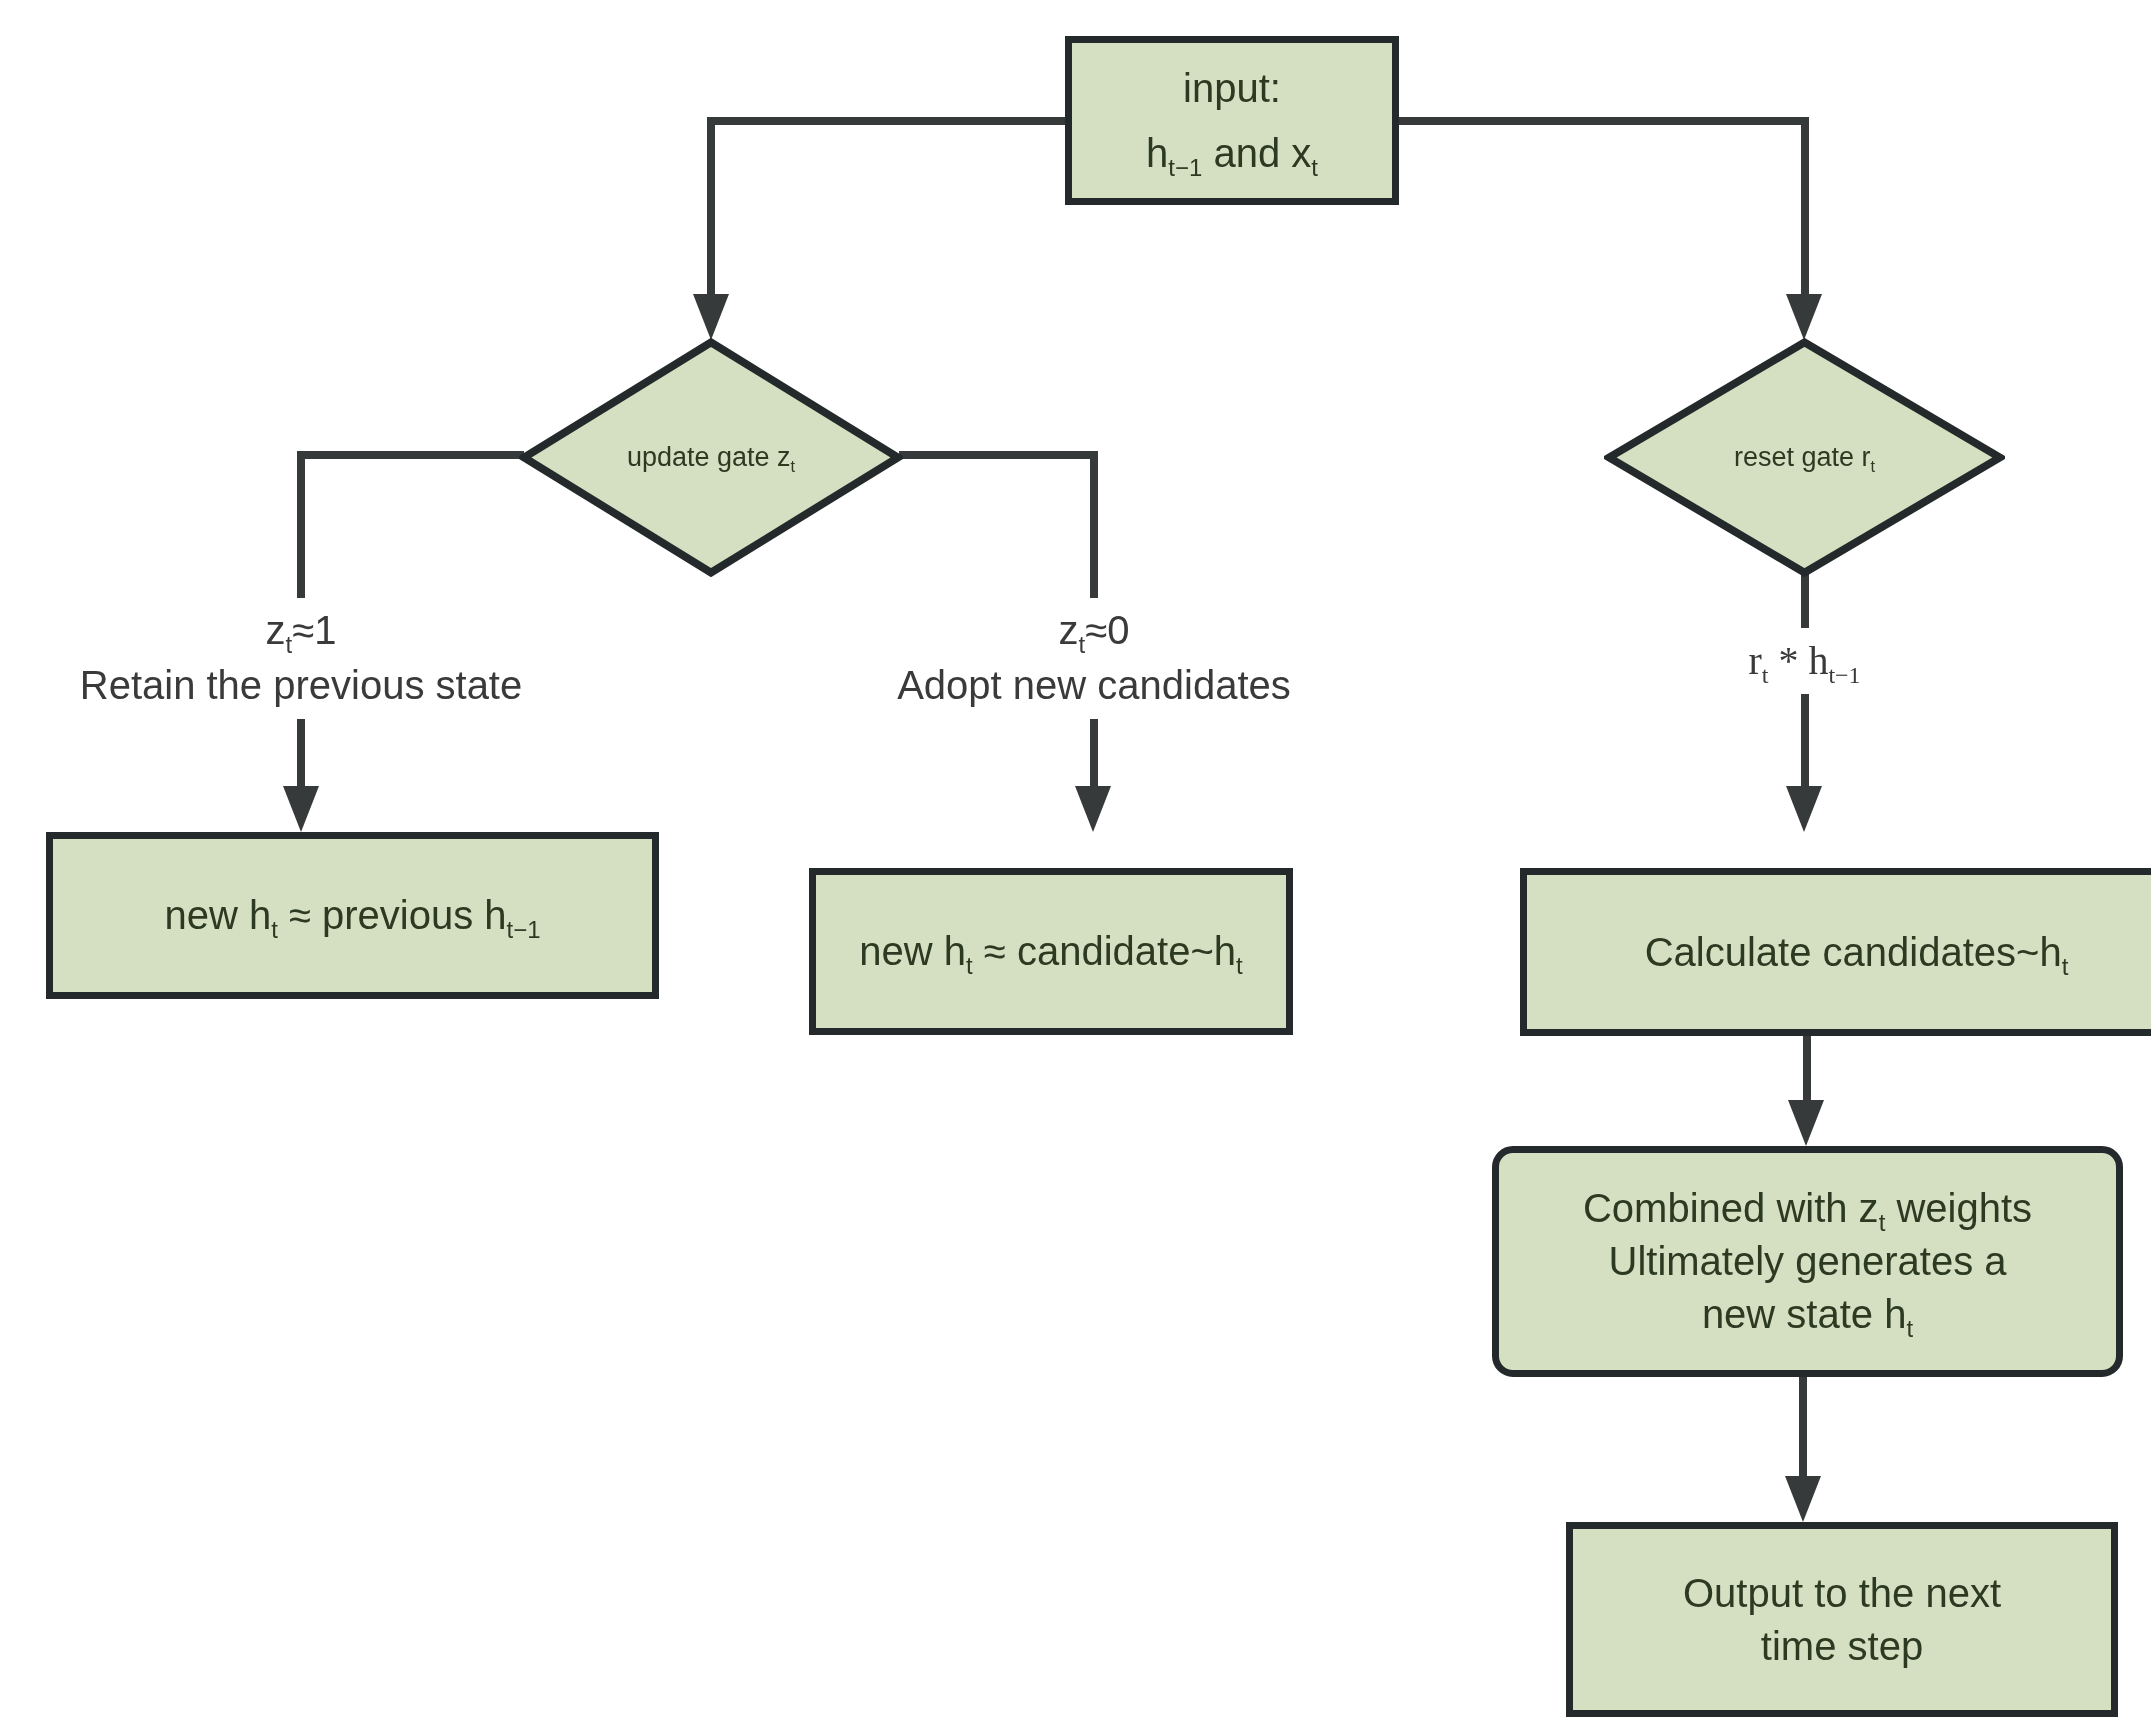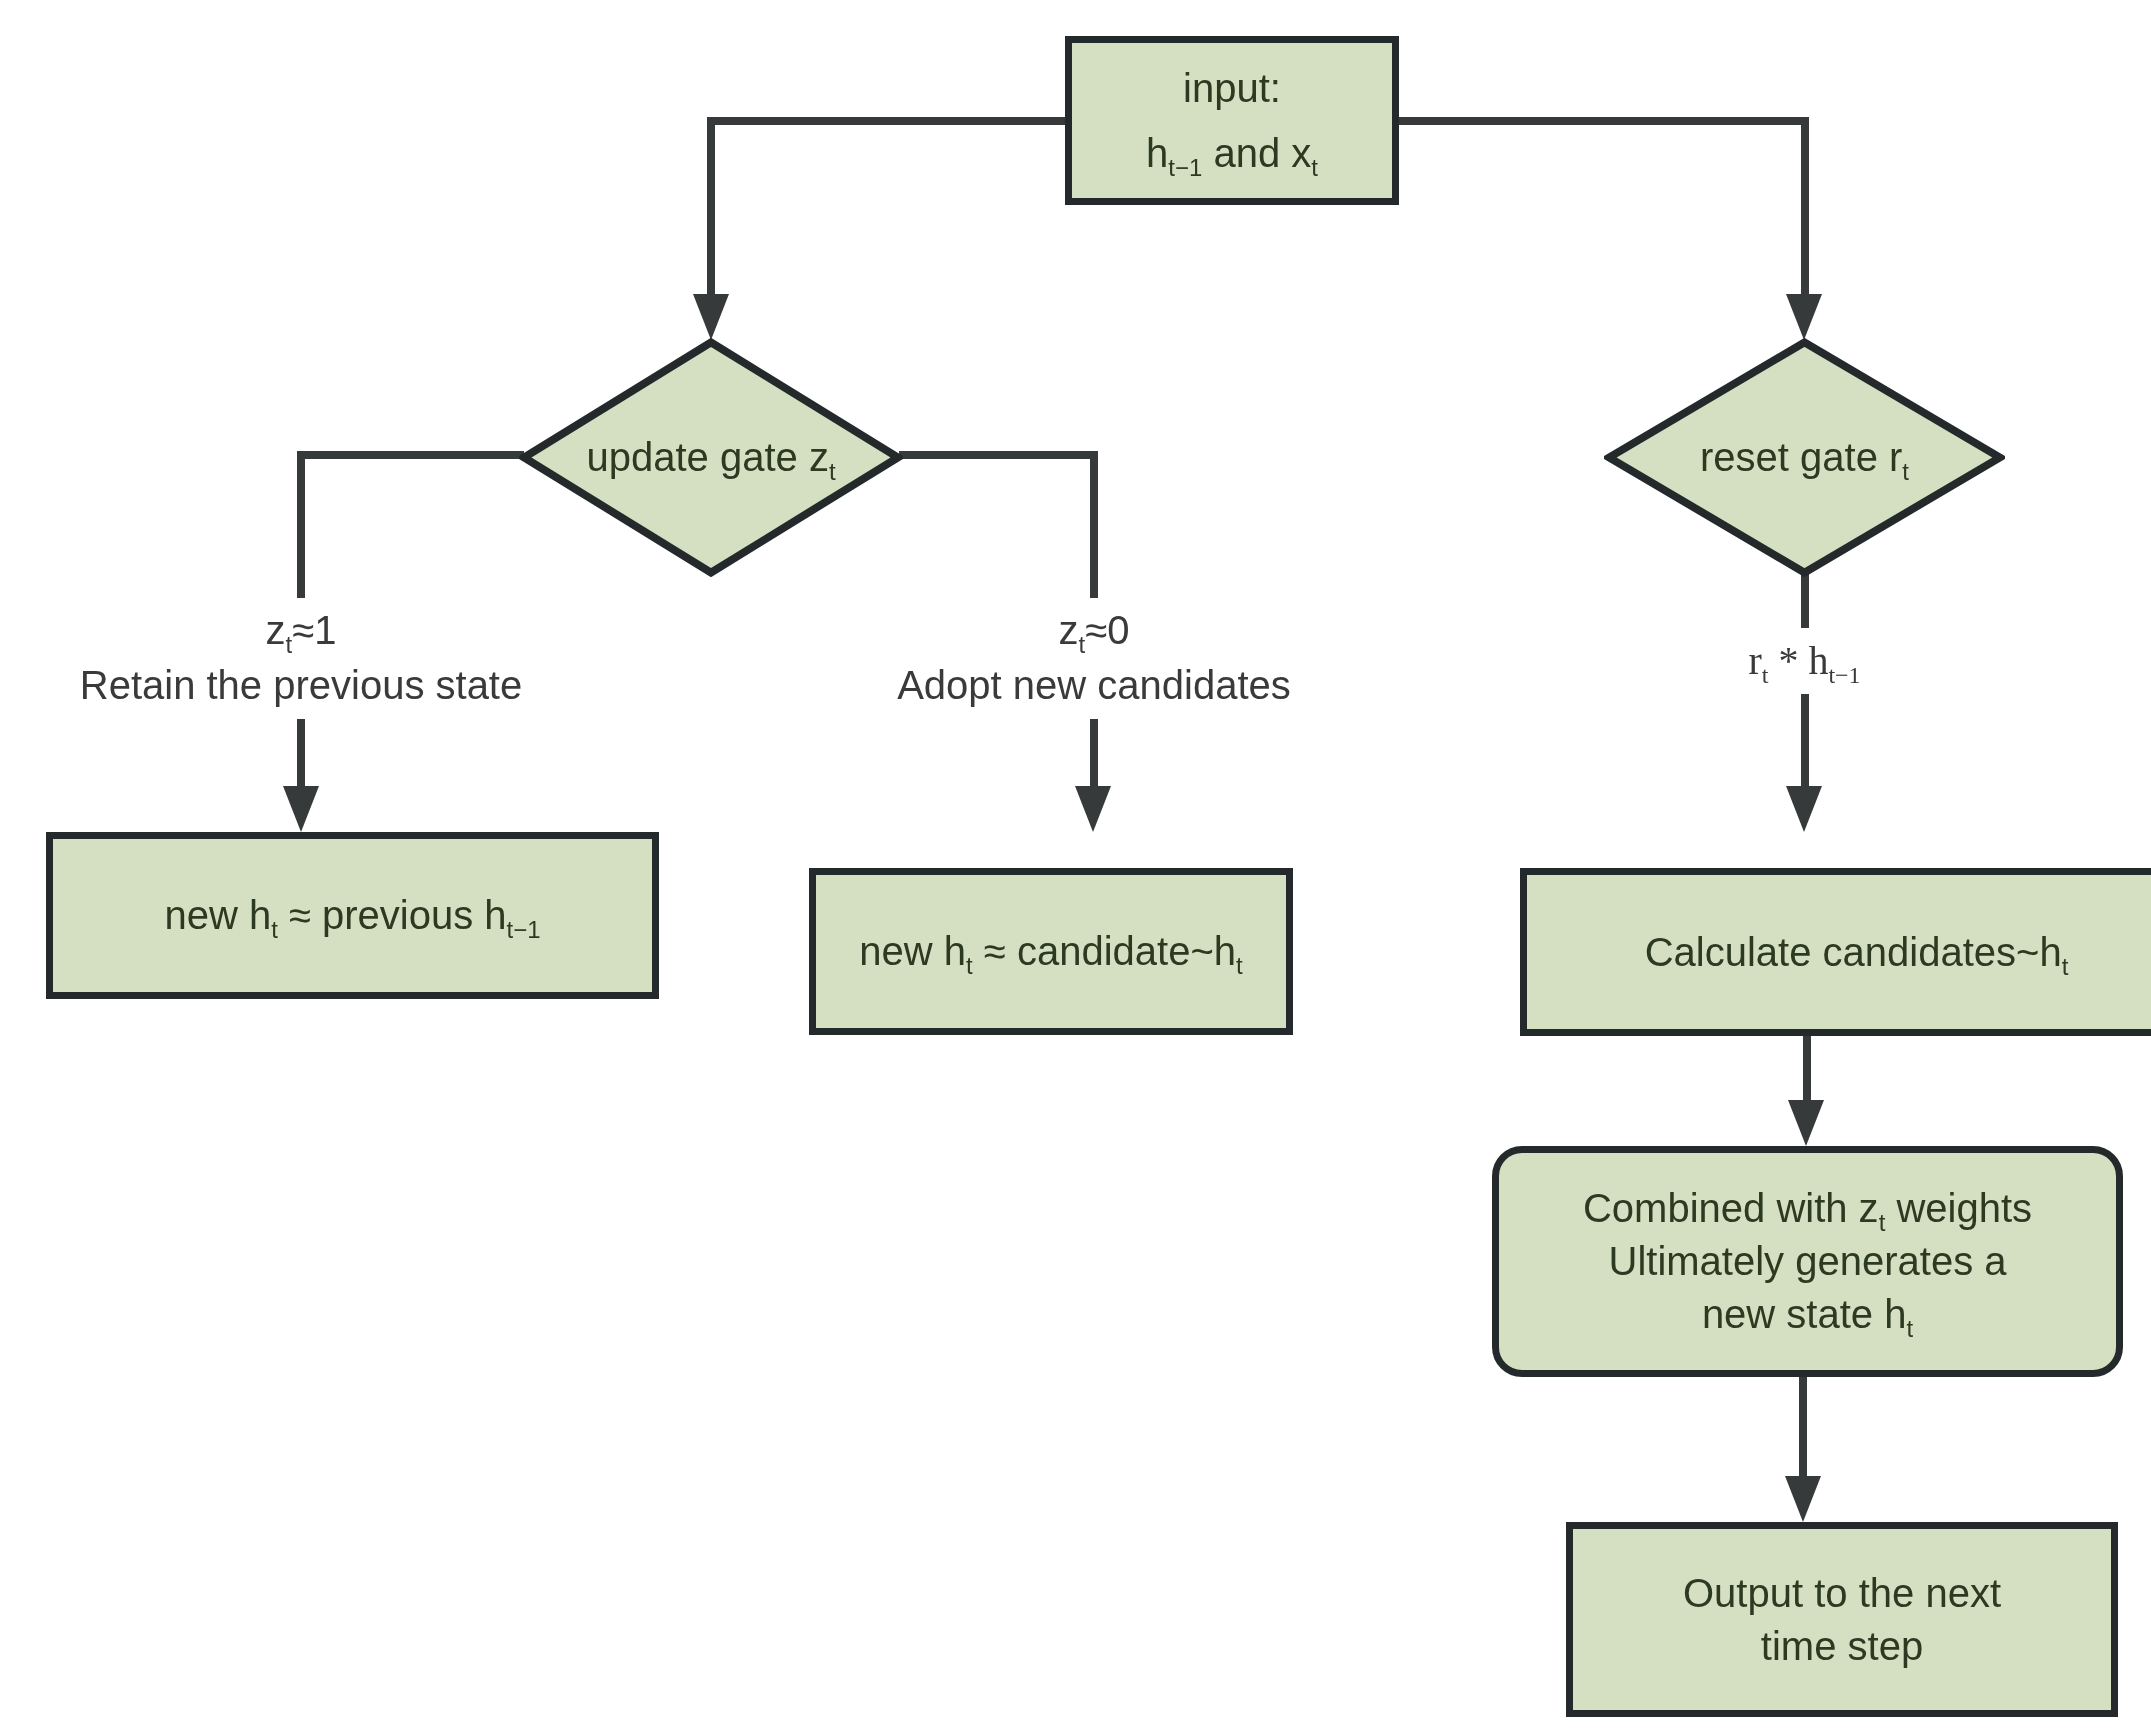--- a/index.html
+++ b/index.html
@@ -18,29 +18,29 @@
     border:7px solid var(--node-border,#24292b);
     display:flex;
     flex-direction:column;
     align-items:center;
     justify-content:center;
     text-align:center;
     color:var(--node-text,#2c3a22);
     font-size:40px;
     line-height:1.32;
   }
-  .node-box.rounded{border-radius:30px;}
+  .node-box.rounded{border-radius:21px;}
   .diamond{
     position:absolute;
     display:flex;
     align-items:center;
     justify-content:center;
     text-align:center;
     color:var(--node-text,#2c3a22);
-    font-size:40px;
+    font-size:27px;
   }
   .diamond svg{position:absolute;left:0;top:0;width:100%;height:100%;}
   .diamond .diamond-label{position:relative;z-index:1;}
   .edge{
     position:absolute;
     background:var(--line-color,#373a3a);
   }
   .arrow-down{
     position:absolute;
     width:0;height:0;

